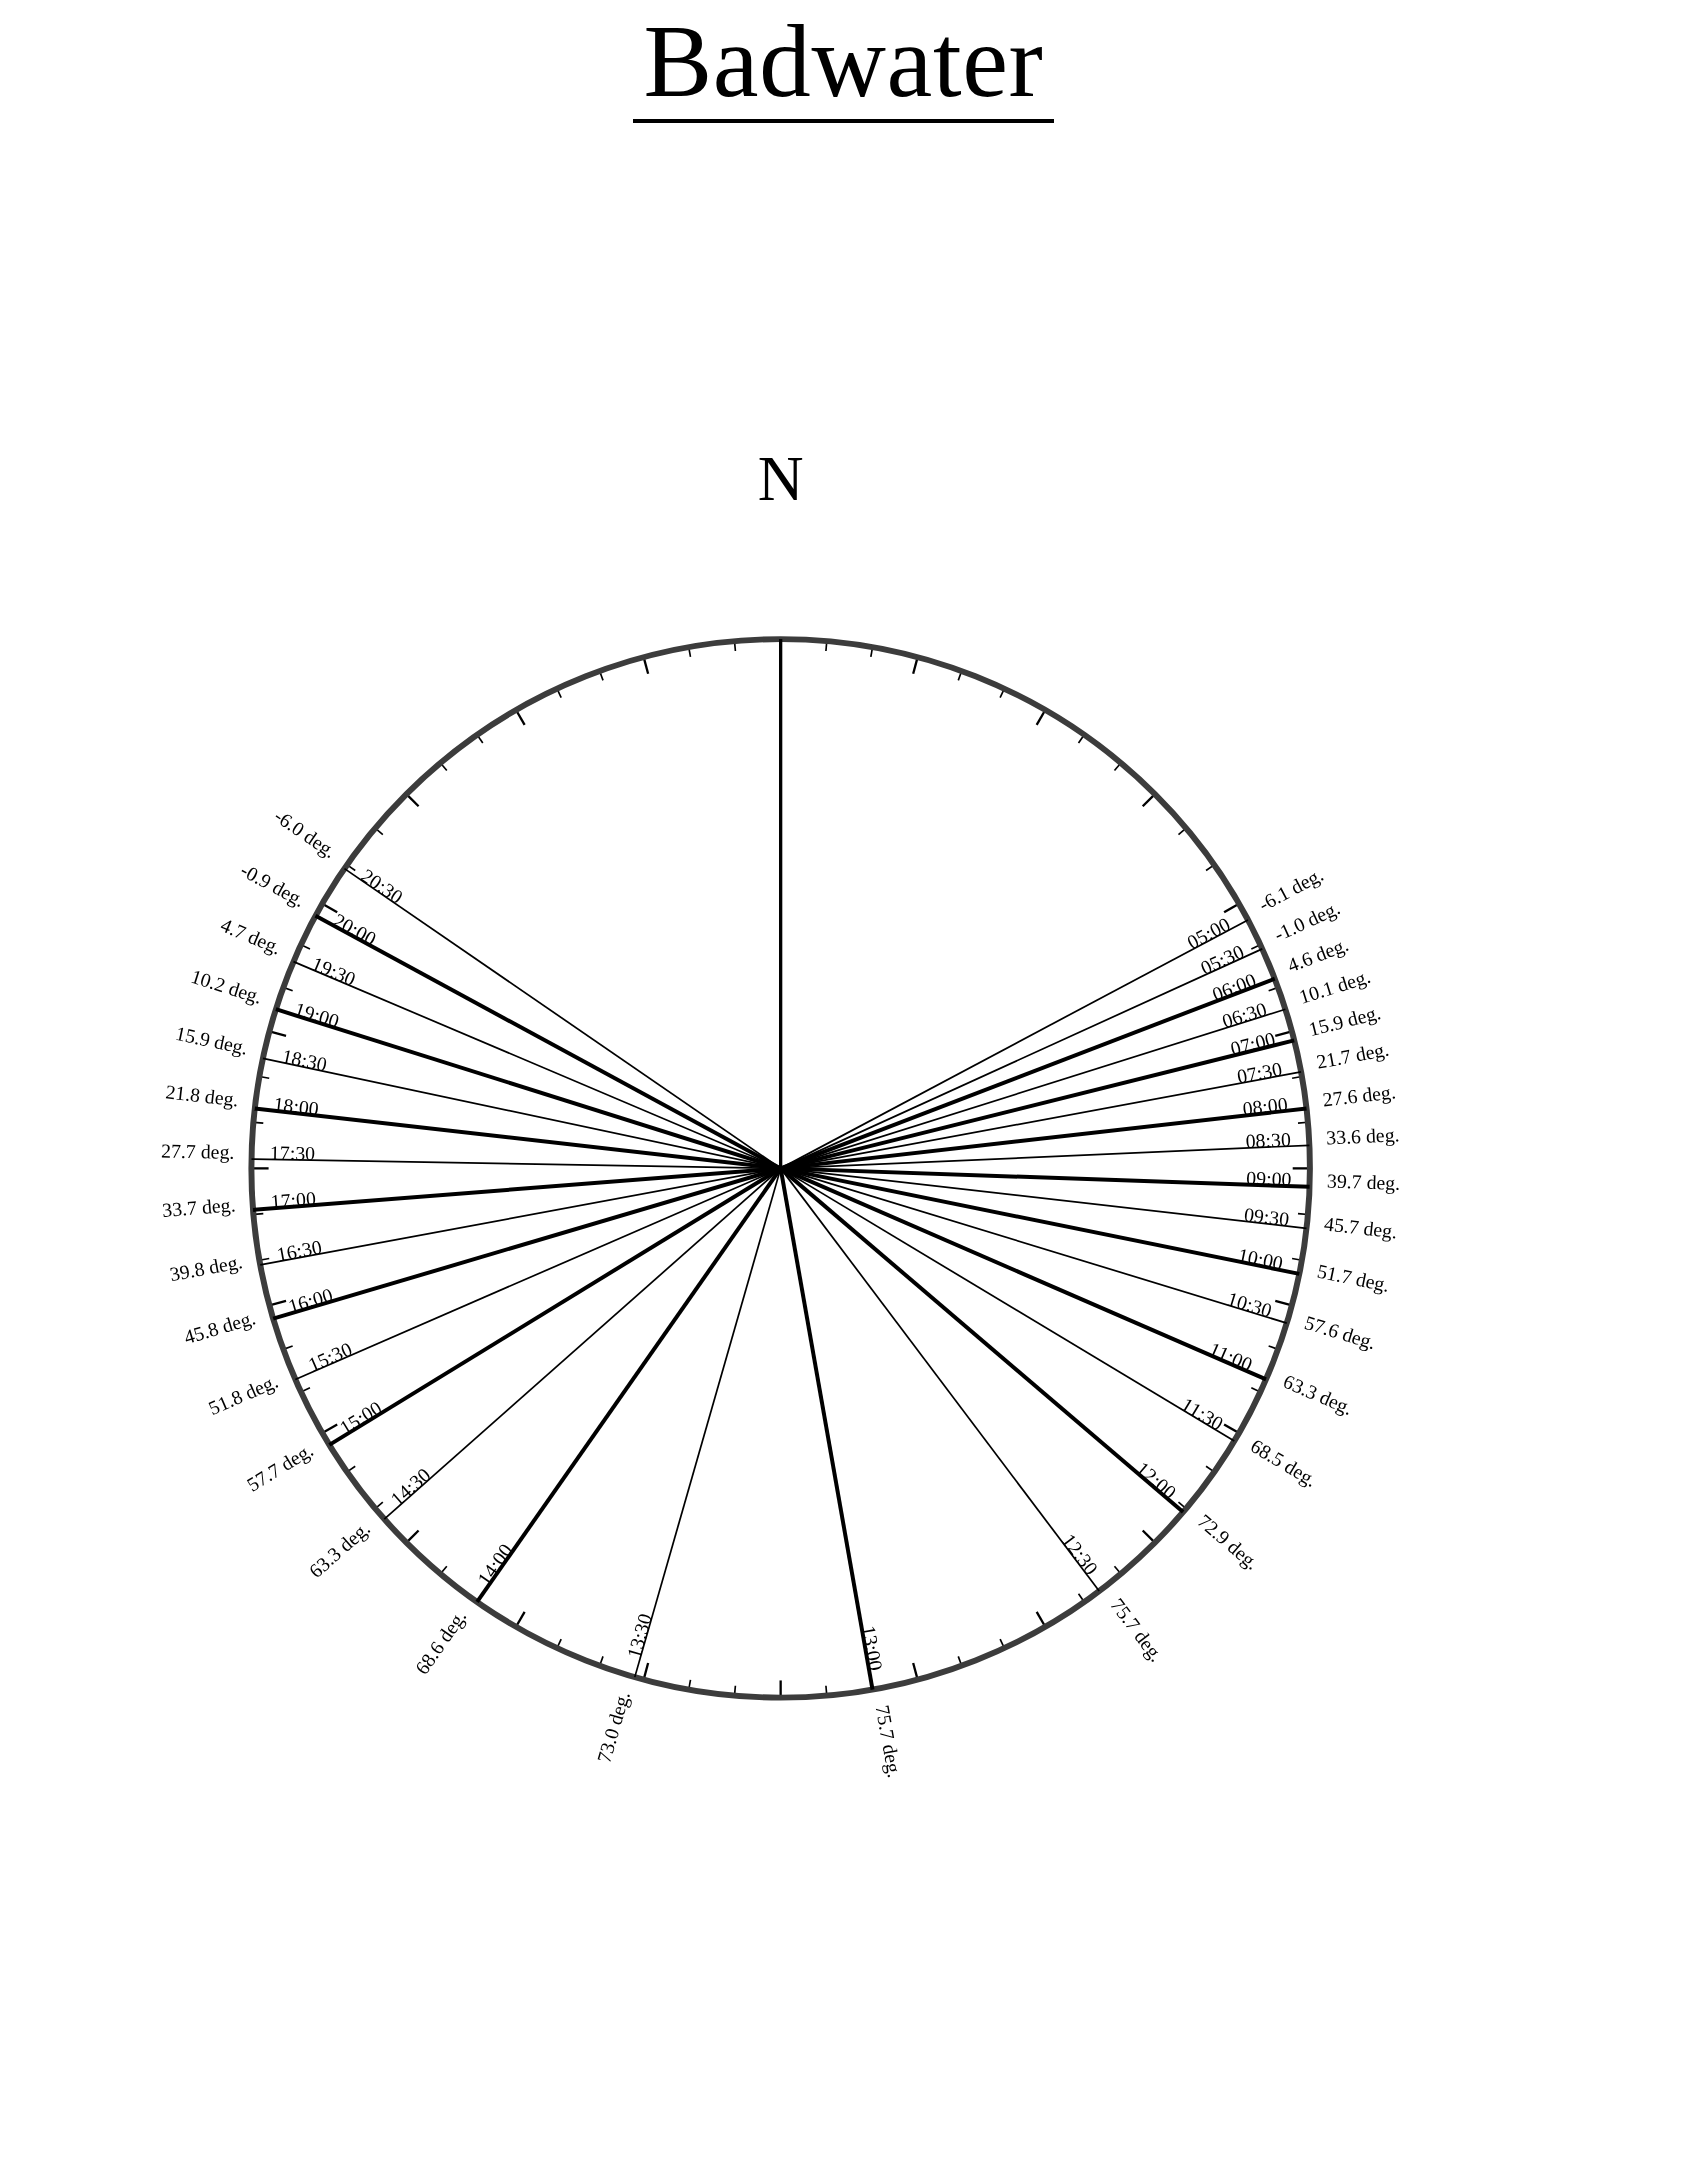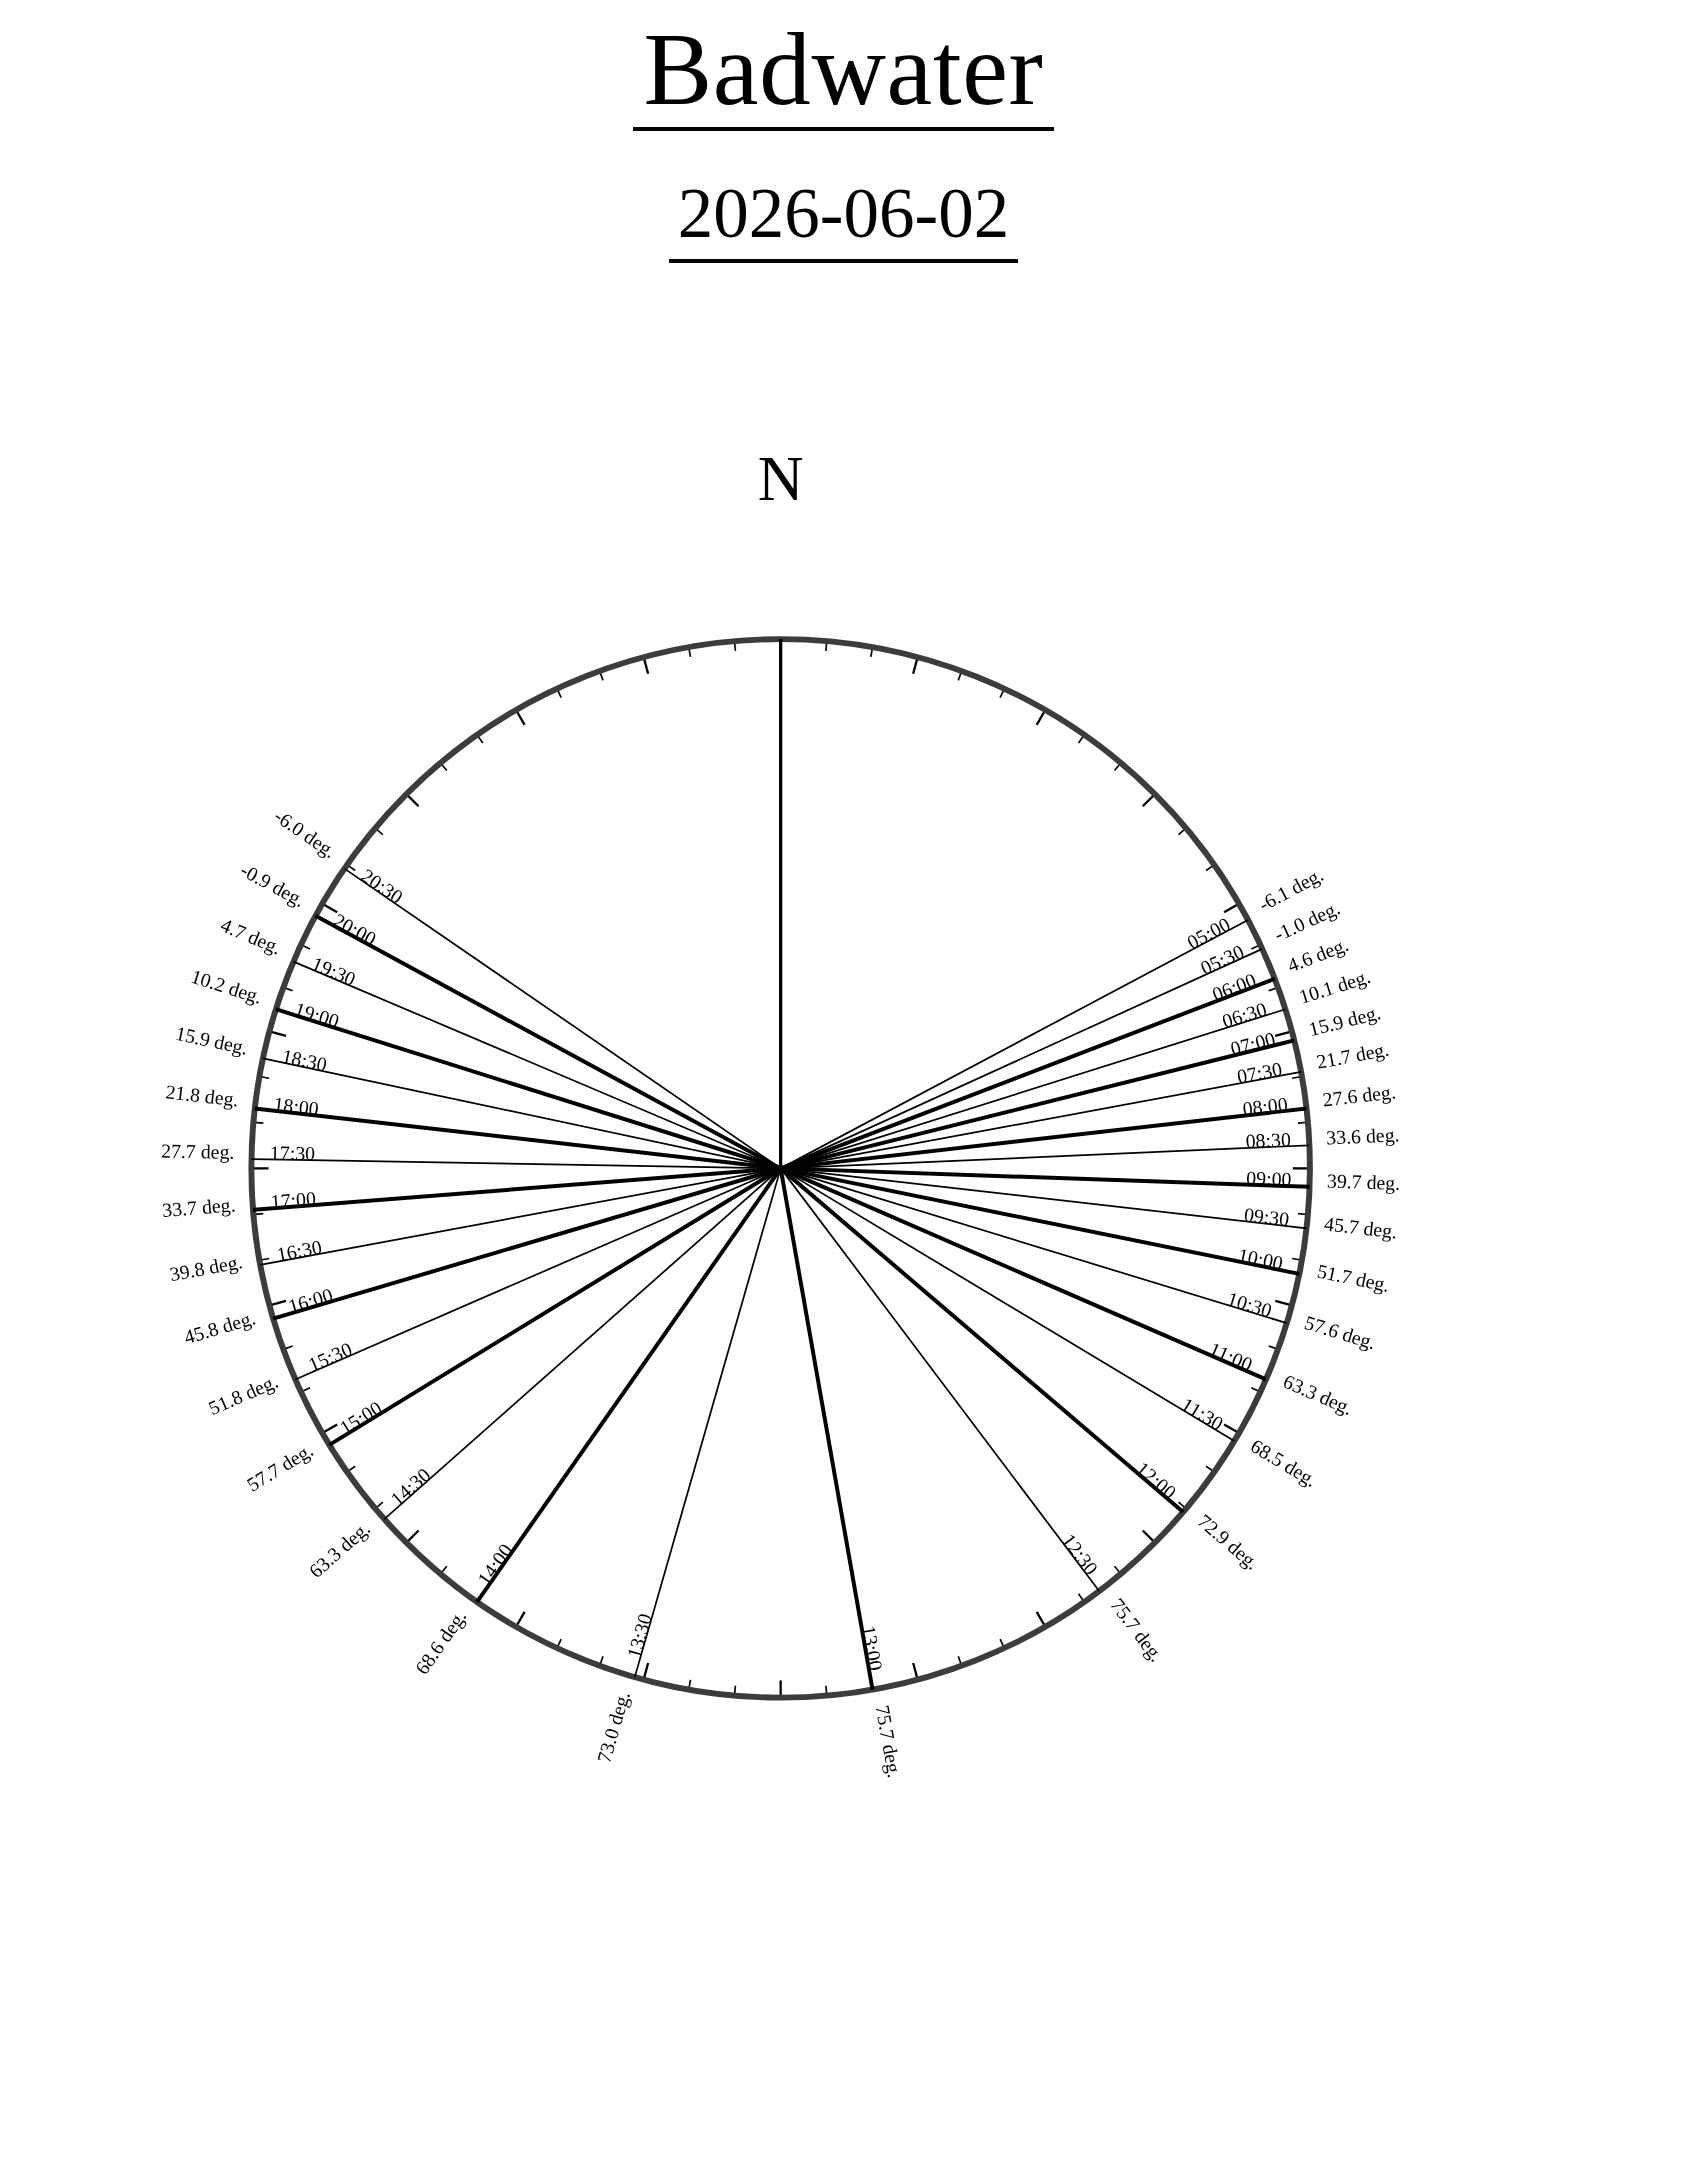--- a/index.html
+++ b/index.html
@@ -22,21 +22,21 @@
   }
   #chart-title {
     font-family: "Liberation Serif", serif;
     font-size: 103px;
     font-weight: normal;
     letter-spacing: 0.7px;
     line-height: 1.05;
     display: inline-block;
     border-bottom: 4.6px solid #000;
     padding: 0 10.6px 4px 10.6px;
-    margin: 8px;
+    margin: 0;
   }
   #chart-subtitle {
     font-family: "Liberation Serif", serif;
     font-size: 71px;
     font-weight: normal;
     display: inline-block;
     border-bottom: 4.6px solid #000;
     padding: 0 9.3px 5.3px 9.3px;
     margin: 34px 0 0 0;
   }
@@ -62,23 +62,20 @@
   .deg-label {
     font-family: "Liberation Serif", serif;
     font-size: 30px;
   }
 </style>
 </head>
 <body>
 
 <div class="title-block">
   <h1 id="chart-title">Badwater</h1>
-  <div>
-    <h2 id="chart-subtitle">2026-06-02</h2>
-  </div>
 </div>
 
 <div class="compass-wrap">
   <svg id="sun-compass" width="1687" height="1694" viewBox="0 0 2550 2560">
     <g id="tick-group">
         <line x1="1180.00" y1="301.00" x2="1180.00" y2="275.00" stroke="#000" stroke-width="3.5"></line>
         <line x1="1248.42" y1="292.99" x2="1249.72" y2="278.04" stroke="#000" stroke-width="2.5"></line>
         <line x1="1316.31" y1="301.93" x2="1318.92" y2="287.15" stroke="#000" stroke-width="2.5"></line>
         <line x1="1380.33" y1="327.37" x2="1387.06" y2="302.26" stroke="#000" stroke-width="3.5"></line>
         <line x1="1448.49" y1="337.34" x2="1453.62" y2="323.25" stroke="#000" stroke-width="2.5"></line>

